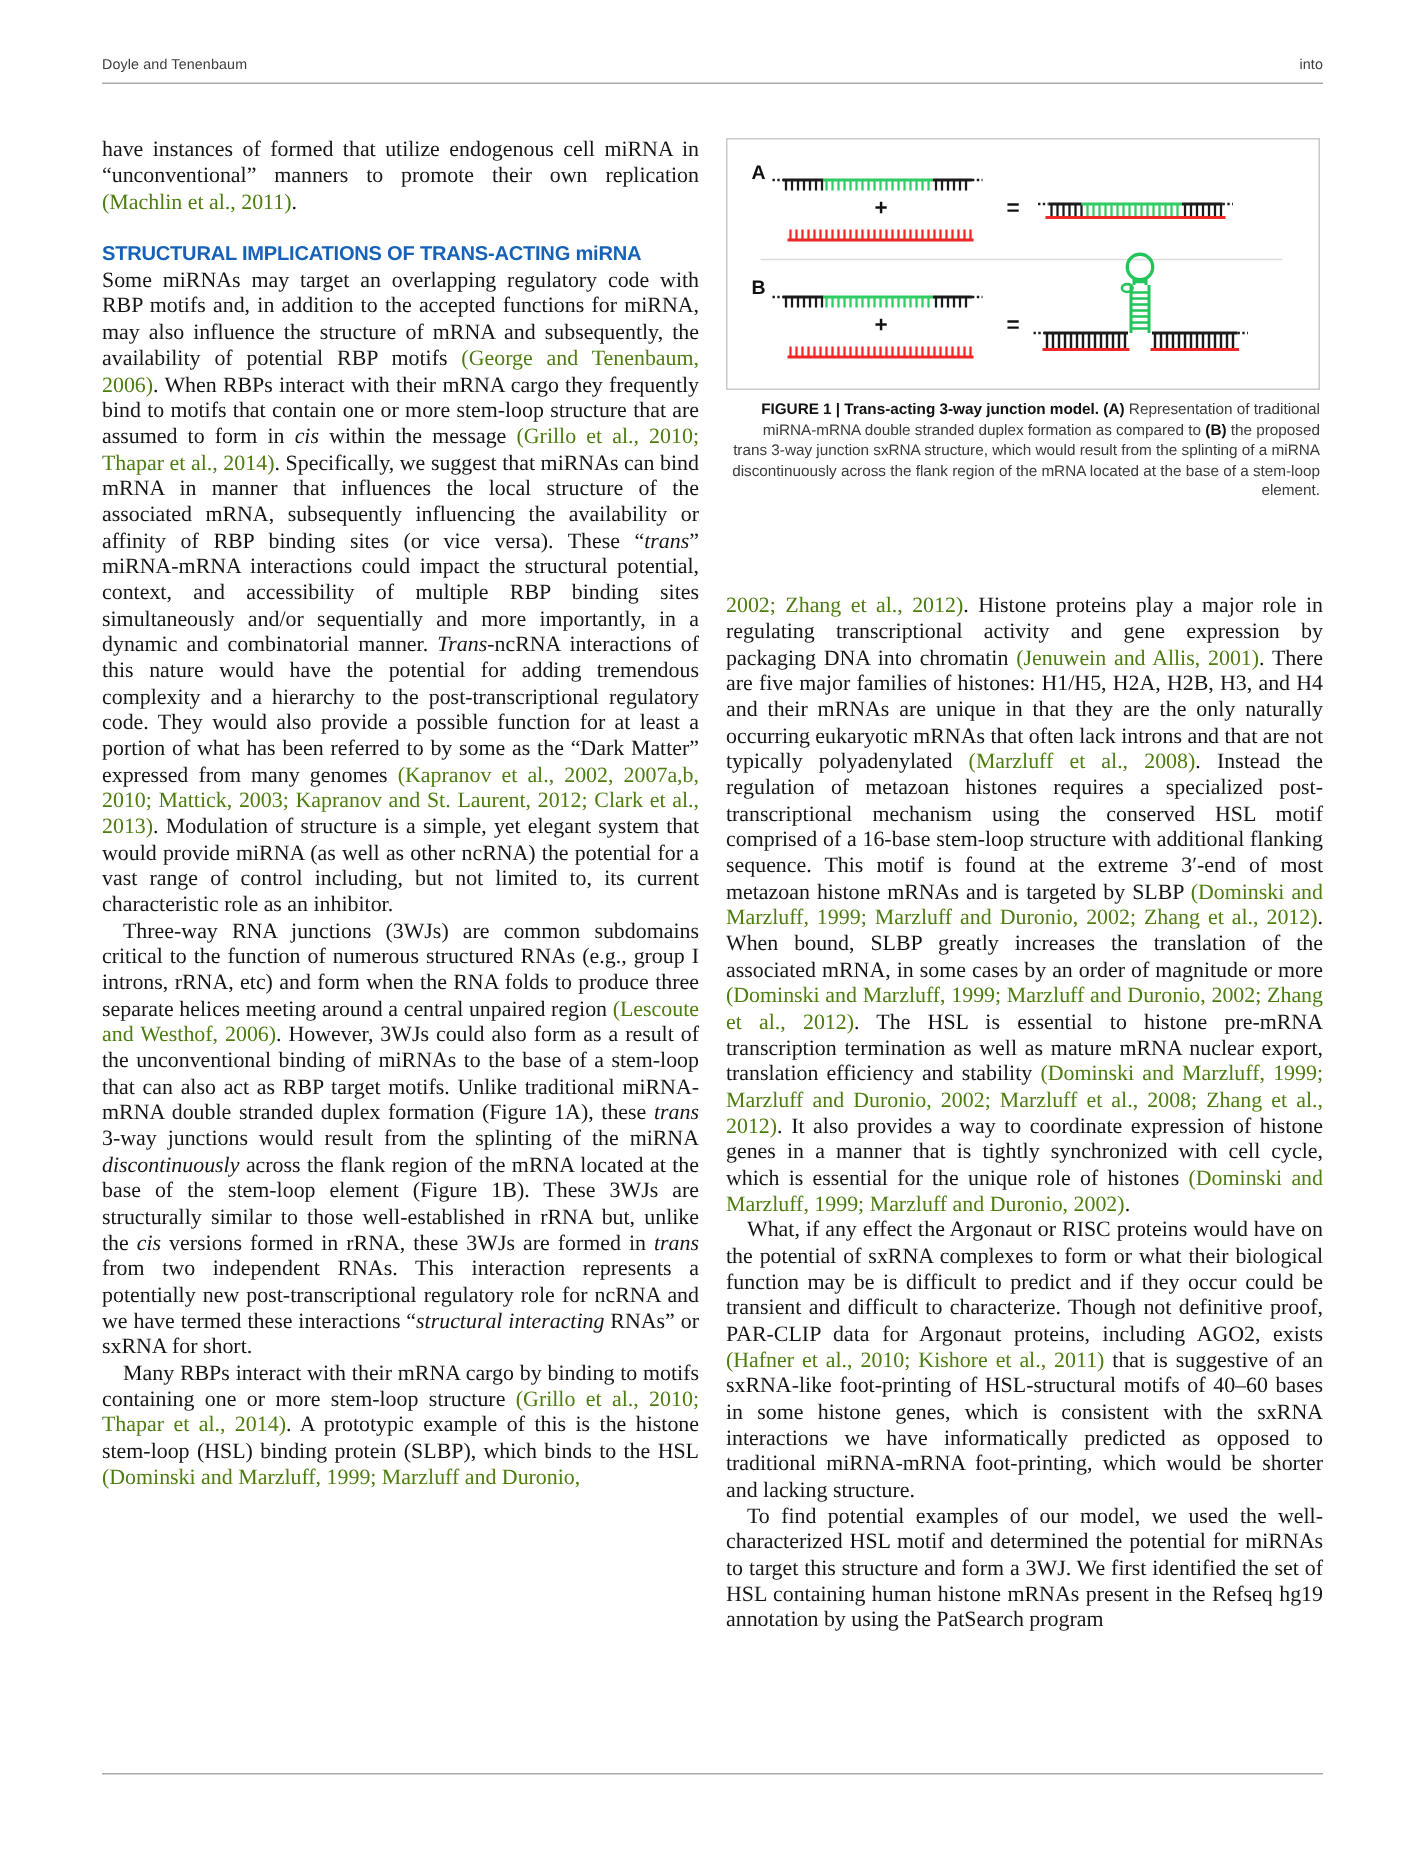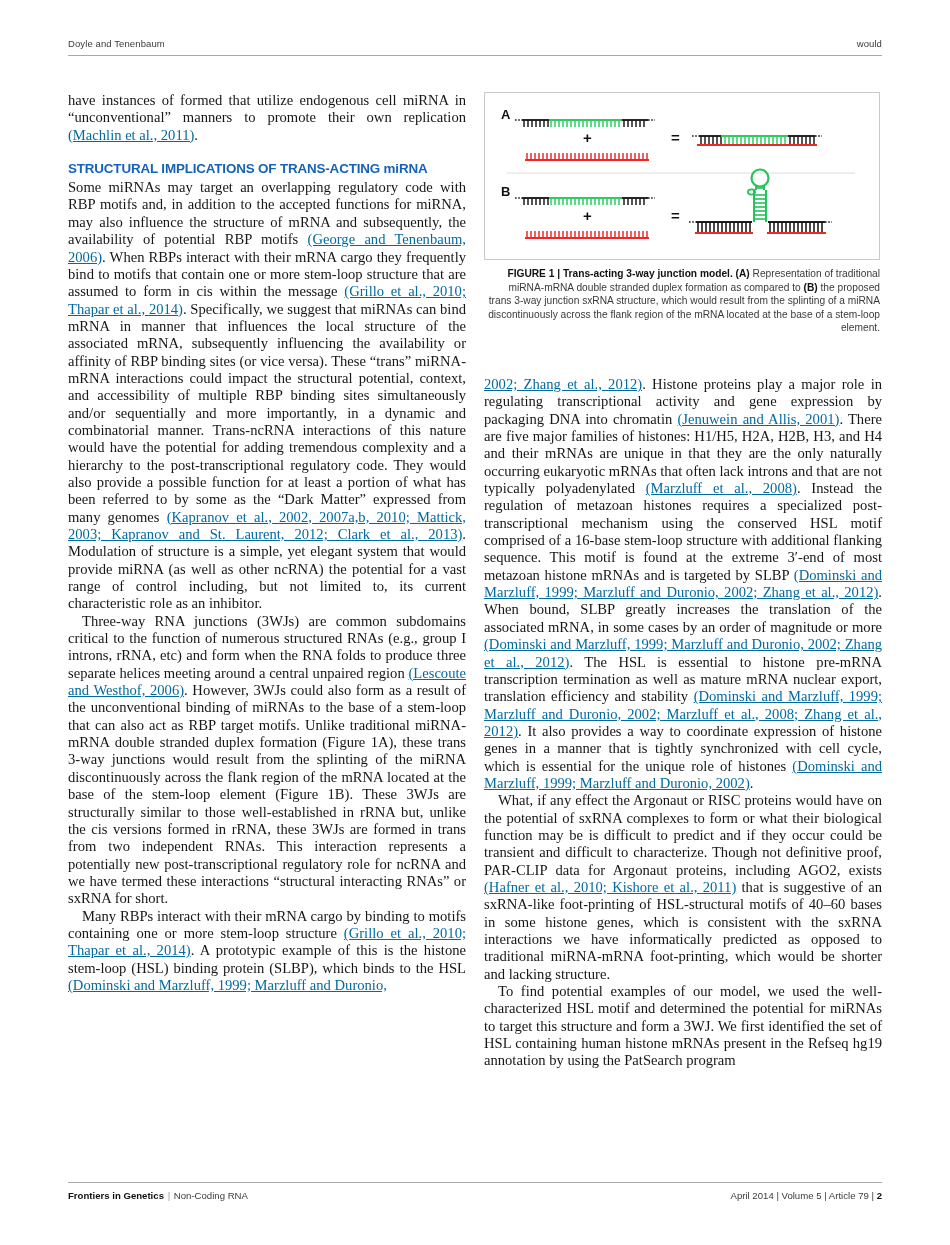--- a/index.html
+++ b/index.html
@@ -71,22 +71,22 @@
     font-size: 13.4px;
     font-weight: bold;
     color: #1662b8;
     margin: 15px 0 1.5px 0;
     line-height: 16.6px;
     letter-spacing: -0.15px;
   }
   h2.section.first { margin-top: 17px; }
   h2.section i { font-style: italic; }
 
-  .cite { color: #0369a1; text-decoration: underline; }
-  .it   { }
+  .cite { color: #4d7c0f; }
+  .it   { font-style: italic; }
   .bd   { font-weight: normal; }
 
   
   .figure {
     position: absolute;
     left: 484px;
     top: 92px;
     width: 398px;
   }
   .fig-box {
@@ -133,21 +133,21 @@
   .footer .bd { font-weight: bold; color: #111; }
   .footer .sep { color: #9a9a9a; padding: 0 1px; }
 </style>
 </head>
 <body>
 
 <div class="page">
 
   <div class="runhead">
     <span>Doyle and Tenenbaum</span>
-    <span>would</span>
+    <span>into</span>
   </div>
   <div class="runhead-rule"></div>
 
   <div class="col col-left">
 
     <p class="body"><span>have instances of formed that utilize endogenous cell miRNA in “unconventional” manners to promote their own replication </span><span class="cite">(Machlin et al., 2011)</span><span>.</span></p>
 
     <h2 class="section first"><span>STRUCTURAL IMPLICATIONS OF TRANS-ACTING miRNA</span></h2>
 
     <p class="body"><span>Some miRNAs may target an overlapping regulatory code with RBP motifs and, in addition to the accepted functions for miRNA, may also influence the structure of mRNA and subsequently, the availability of potential RBP motifs </span><span class="cite">(George and Tenenbaum, 2006)</span><span>. When RBPs interact with their mRNA cargo they frequently bind to motifs that contain one or more stem-loop structure that are assumed to form in </span><span class="it">cis</span><span> within the message </span><span class="cite">(Grillo et al., 2010; Thapar et al., 2014)</span><span>. Specifically, we suggest that miRNAs can bind mRNA in manner that influences the local structure of the associated mRNA, subsequently influencing the availability or affinity of RBP binding sites (or vice versa). These “</span><span class="it">trans</span><span>” miRNA-mRNA interactions could impact the structural potential, context, and accessibility of multiple RBP binding sites simultaneously and/or sequentially and more importantly, in a dynamic and combinatorial manner. </span><span class="it">Trans</span><span>-ncRNA interactions of this nature would have the potential for adding tremendous complexity and a hierarchy to the post-transcriptional regulatory code. They would also provide a possible function for at least a portion of what has been referred to by some as the “Dark Matter” expressed from many genomes </span><span class="cite">(Kapranov et al., 2002, 2007a,b, 2010; Mattick, 2003; Kapranov and St. Laurent, 2012; Clark et al., 2013)</span><span>. Modulation of structure is a simple, yet elegant system that would provide miRNA (as well as other ncRNA) the potential for a vast range of control including, but not limited to, its current characteristic role as an inhibitor.</span></p>
@@ -453,29 +453,25 @@
 
             <circle cx="275" cy="85" r="8.5" fill="none" stroke="#22c55a" stroke-width="2.2"></circle>
           </g>
         </g>
       </svg>
     </div>
 
     <div class="fig-caption"><span class="bd">FIGURE 1 | Trans-acting 3-way junction model. </span><span class="bd">(A)</span><span> Representation of traditional miRNA-mRNA double stranded duplex formation as compared to </span><span class="bd">(B)</span><span> the proposed trans 3-way junction sxRNA structure, which would result from the splinting of a miRNA discontinuously across the flank region of the mRNA located at the base of a stem-loop element.</span></div>
   </div>
 
-  <div class="col col-right" style="top: 376px;">
+  <div class="col col-right" style="top: 396px;">
 
     <p class="body"><span class="cite">2002; Zhang et al., 2012)</span><span>. Histone proteins play a major role in regulating transcriptional activity and gene expression by packaging DNA into chromatin </span><span class="cite">(Jenuwein and Allis, 2001)</span><span>. There are five major families of histones: H1/H5, H2A, H2B, H3, and H4 and their mRNAs are unique in that they are the only naturally occurring eukaryotic mRNAs that often lack introns and that are not typically polyadenylated </span><span class="cite">(Marzluff et al., 2008)</span><span>. Instead the regulation of metazoan histones requires a specialized post-transcriptional mechanism using the conserved HSL motif comprised of a 16-base stem-loop structure with additional flanking sequence. This motif is found at the extreme 3′-end of most metazoan histone mRNAs and is targeted by SLBP </span><span class="cite">(Dominski and Marzluff, 1999; Marzluff and Duronio, 2002; Zhang et al., 2012)</span><span>. When bound, SLBP greatly increases the translation of the associated mRNA, in some cases by an order of magnitude or more </span><span class="cite">(Dominski and Marzluff, 1999; Marzluff and Duronio, 2002; Zhang et al., 2012)</span><span>. The HSL is essential to histone pre-mRNA transcription termination as well as mature mRNA nuclear export, translation efficiency and stability </span><span class="cite">(Dominski and Marzluff, 1999; Marzluff and Duronio, 2002; Marzluff et al., 2008; Zhang et al., 2012)</span><span>. It also provides a way to coordinate expression of histone genes in a manner that is tightly synchronized with cell cycle, which is essential for the unique role of histones </span><span class="cite">(Dominski and Marzluff, 1999; Marzluff and Duronio, 2002)</span><span>.</span></p>
 
     <p class="body"><span>What, if any effect the Argonaut or RISC proteins would have on the potential of sxRNA complexes to form or what their biological function may be is difficult to predict and if they occur could be transient and difficult to characterize. Though not definitive proof, PAR-CLIP data for Argonaut proteins, including AGO2, exists </span><span class="cite">(Hafner et al., 2010; Kishore et al., 2011)</span><span> that is suggestive of an sxRNA-like foot-printing of HSL-structural motifs of 40–60 bases in some histone genes, which is consistent with the sxRNA interactions we have informatically predicted as opposed to traditional miRNA-mRNA foot-printing, which would be shorter and lacking structure.</span></p>
 
 
     <p class="body"><span>To find potential examples of our model, we used the well-characterized HSL motif and determined the potential for miRNAs to target this structure and form a 3WJ. We first identified the set of HSL containing human histone mRNAs present in the Refseq hg19 annotation by using the PatSearch program</span></p>
   </div>
 
   <div class="footer-rule"></div>
-  <div class="footer">
-    <span><span class="bd">Frontiers in Genetics</span><span class="sep"> | </span><span>Non-Coding RNA</span></span>
-    <span><span>April 2014 | Volume 5 | Article 79 | </span><span class="bd">2</span></span>
-  </div>
 
 </div>
 
 </body></html>

